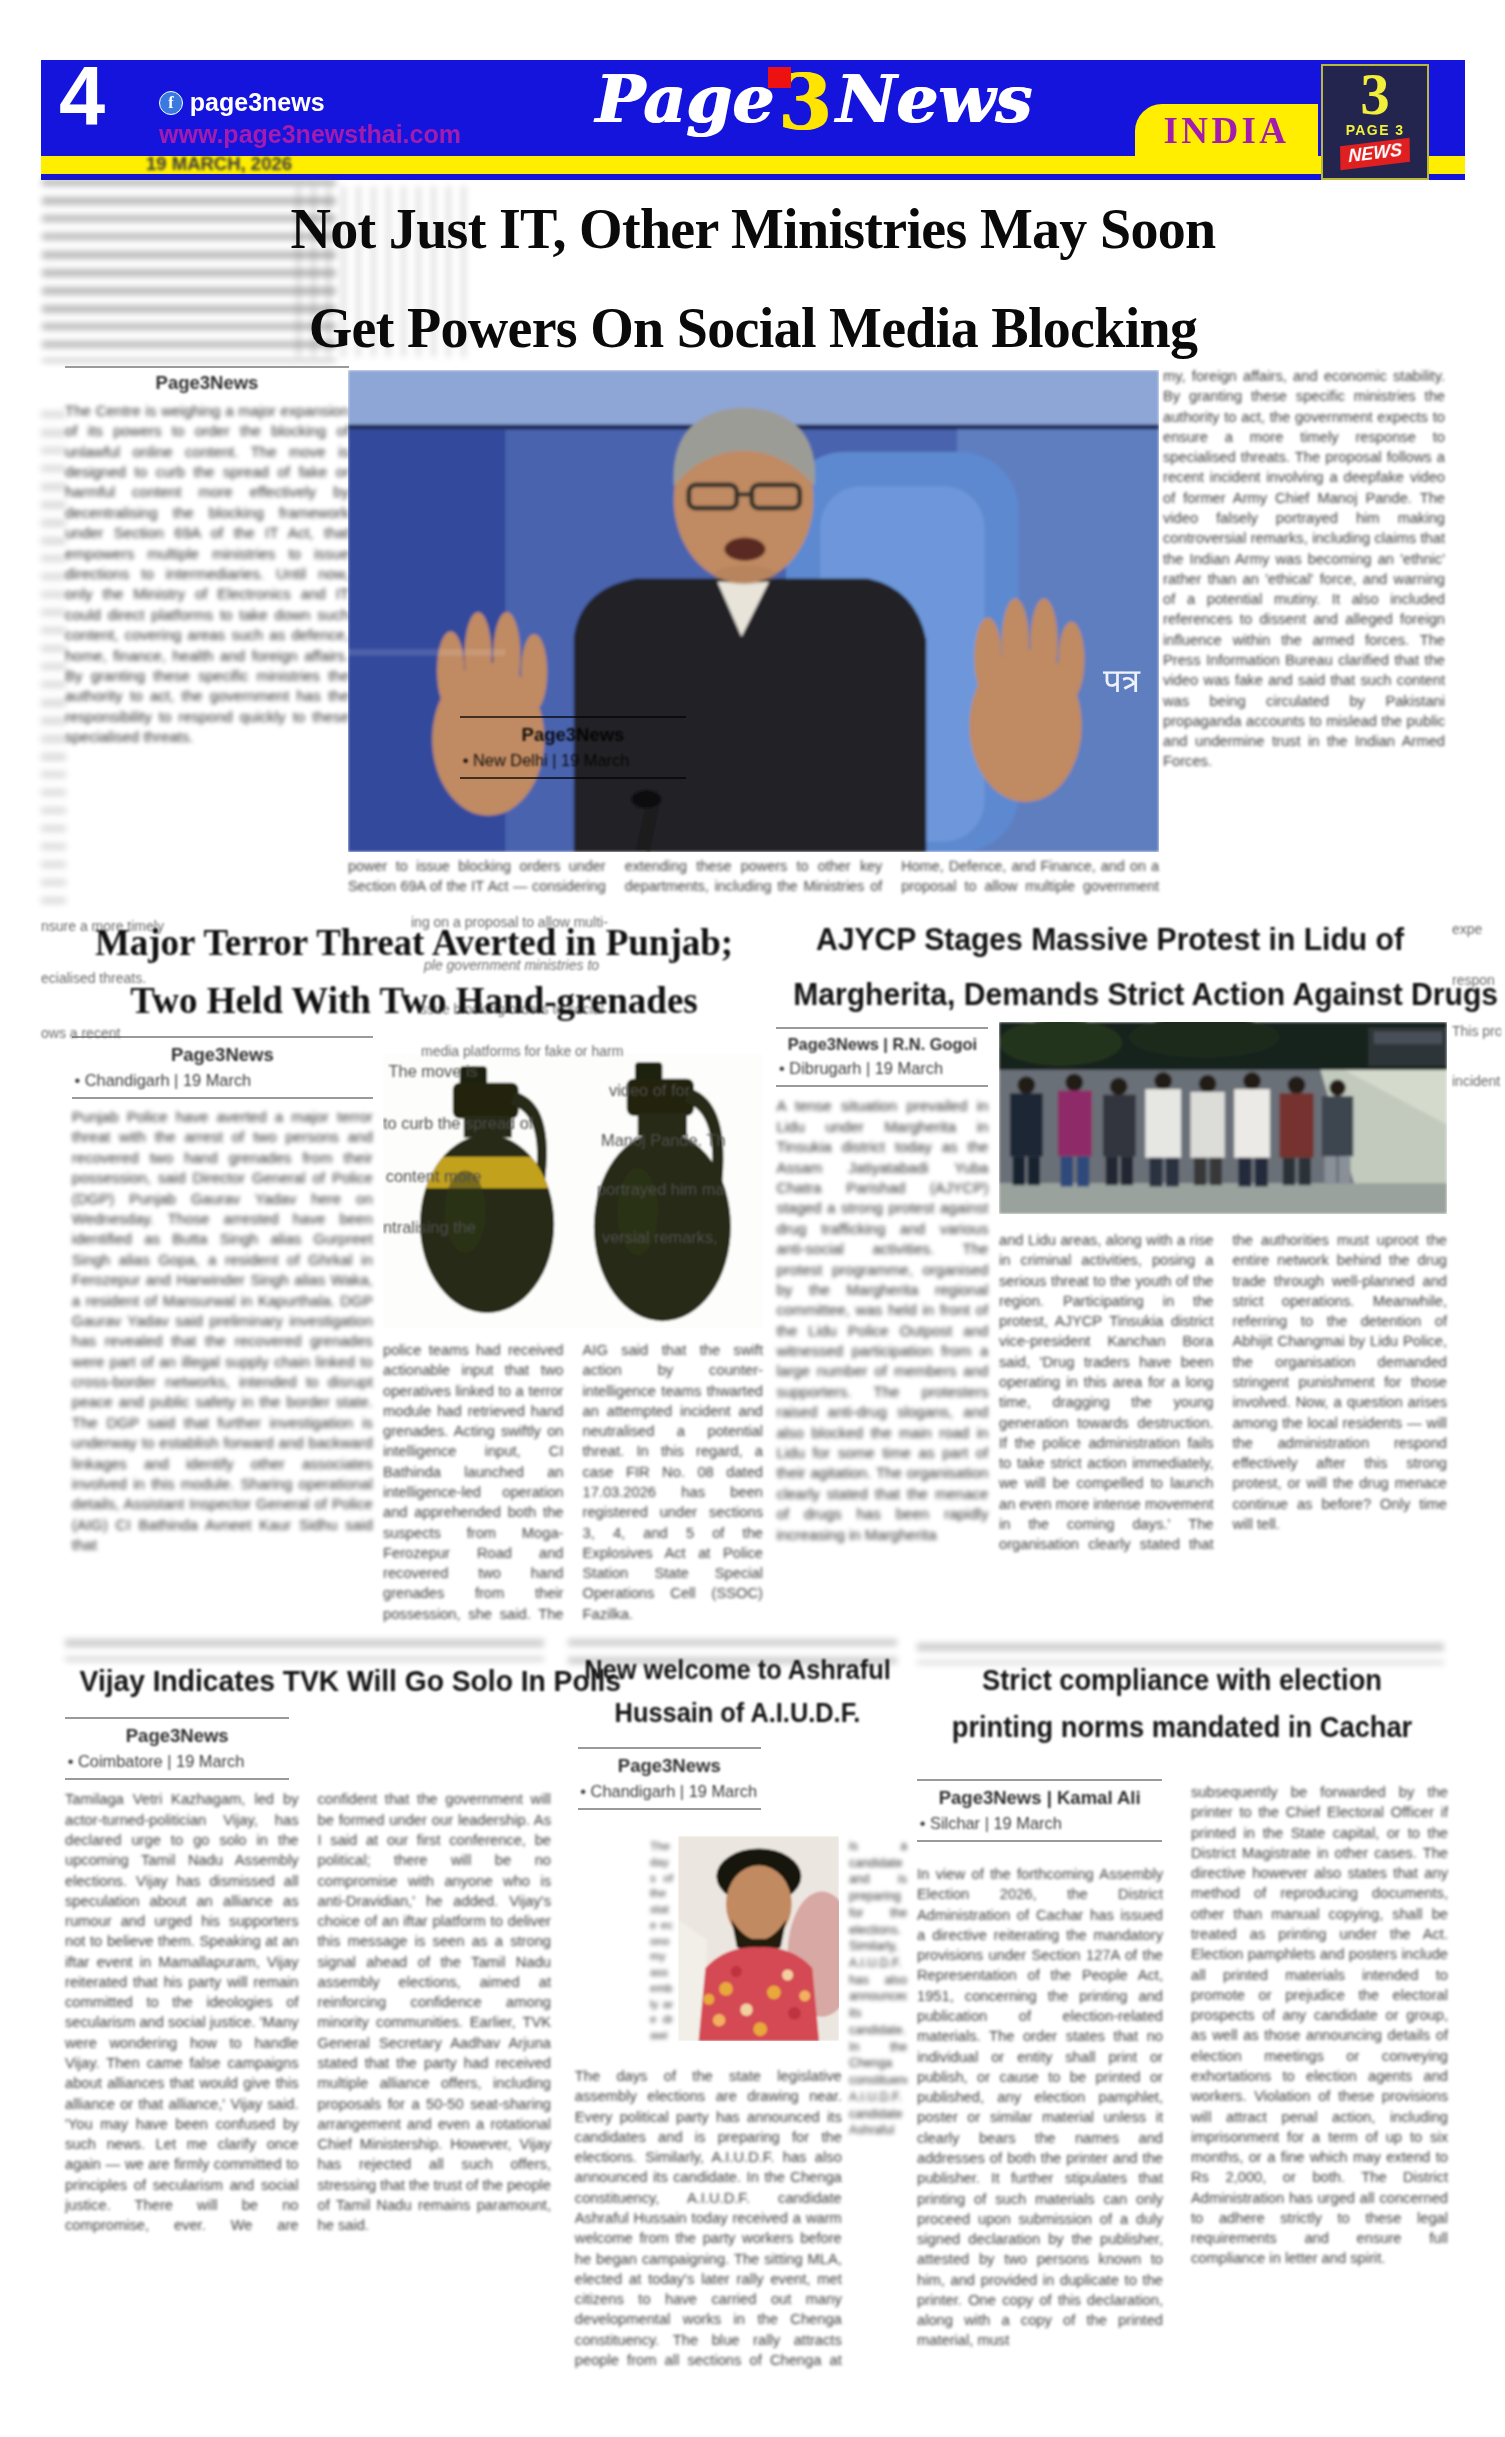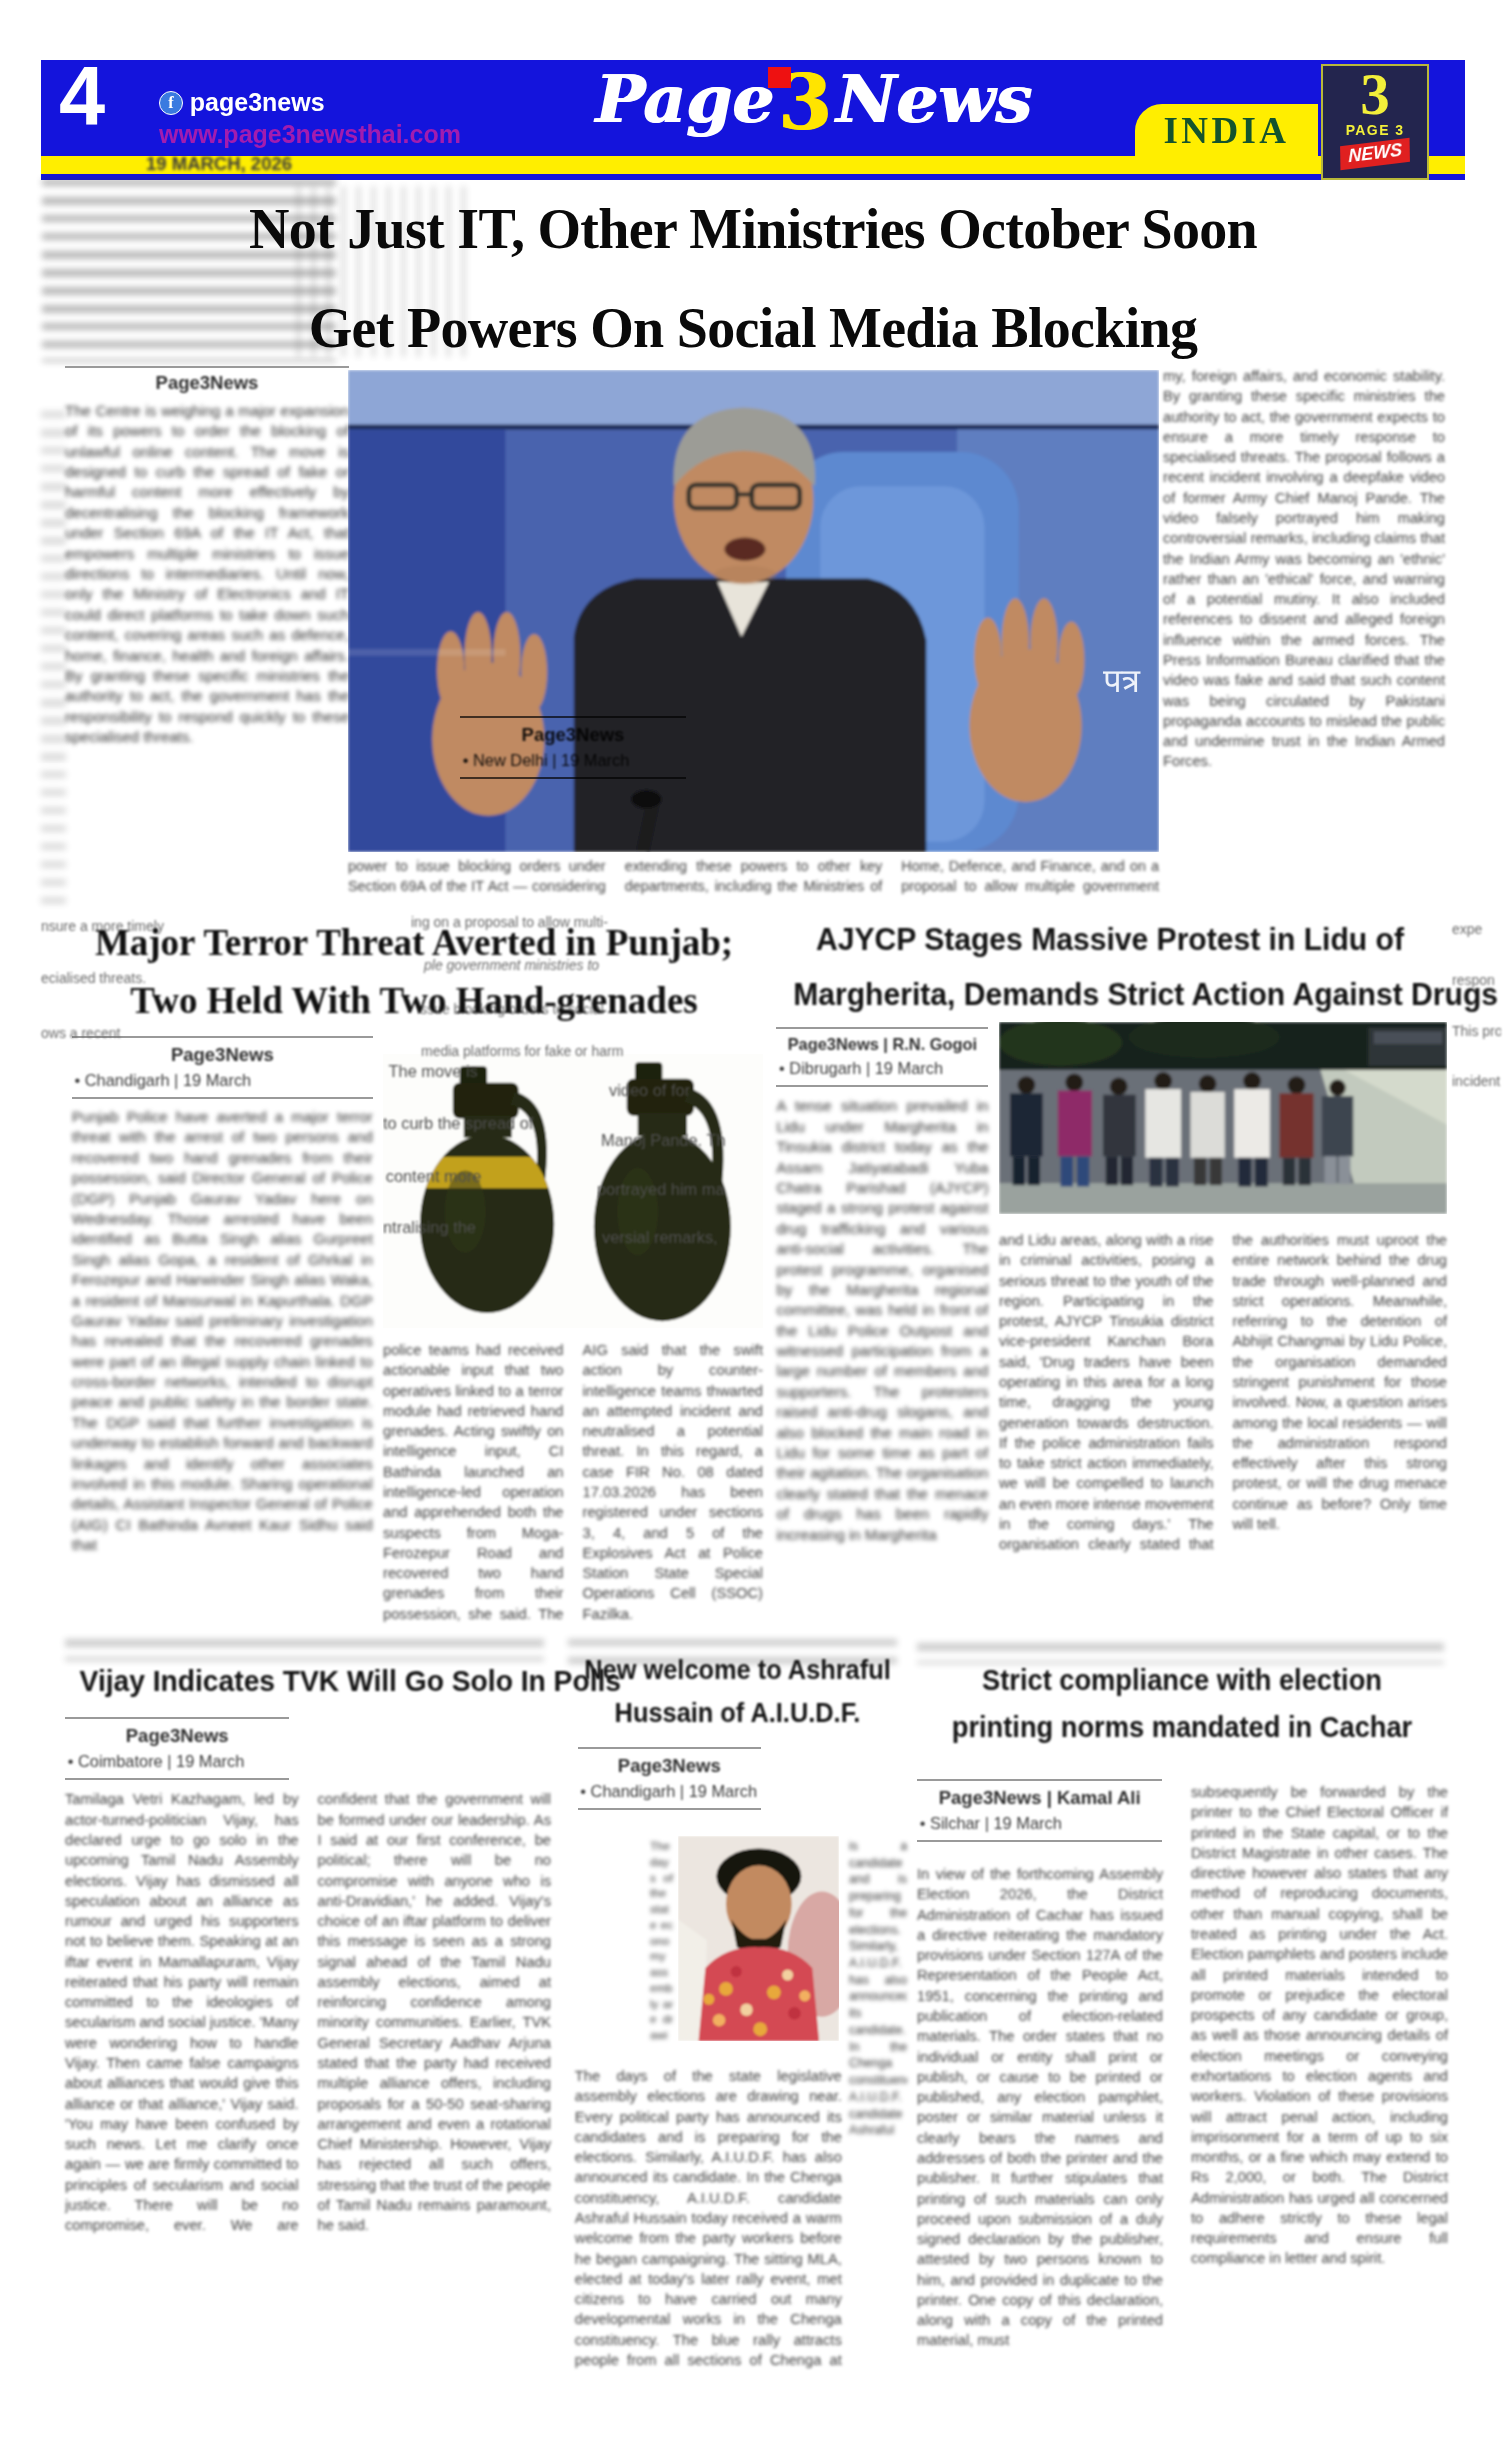--- a/index.html
+++ b/index.html
@@ -17,21 +17,21 @@
   .fbname{color:#fff;font-weight:bold;font-size:25px;}
   .website{position:absolute;left:159px;top:120px;color:#a21caf;font-weight:bold;font-size:25px;}
   .masthead{position:absolute;left:595px;top:66px;display:flex;align-items:flex-start;
             font-family:"DejaVu Serif",serif;font-style:italic;font-weight:bold;}
   .mh-white{color:#fff;font-size:66px;line-height:1;text-shadow:1.4px 0 #fff;}
   .mh-3wrap{position:relative;margin:0 4.1px;}
   .mh-3{color:#ffe400;font-size:77px;line-height:.95;font-style:normal;text-shadow:1.4px 0 #ffe400;}
   .red-flag{position:absolute;left:-9.6px;top:1.4px;width:23px;height:20.5px;background:#ee1111;}
   .india-tab{position:absolute;left:1135px;top:104px;width:183px;height:52px;background:#ffee00;
              border-radius:27px 0 0 0;display:flex;align-items:center;justify-content:center;}
-  .india-txt{color:#14532d;font-family:"Liberation Serif",serif;font-weight:bold;font-size:37px;
+  .india-txt{color:#a21caf;font-family:"Liberation Serif",serif;font-weight:bold;font-size:37px;
              letter-spacing:3.4px;filter:blur(0.3px);}
   .logo-box{position:absolute;left:1321px;top:64px;width:104px;height:112px;background:#23254e;
             border:2.1px solid #b8b83a;display:flex;flex-direction:column;align-items:center;z-index:5;}
   .logo-3{color:#f2ef3a;font-size:59px;font-weight:bold;font-family:"Liberation Serif",serif;line-height:.95;filter:blur(0.7px);}
   .logo-sub{color:#f2ef3a;font-size:14px;font-weight:bold;letter-spacing:1.4px;filter:blur(0.7px);}
   .logo-ribbon{margin-top:4.1px;background:#e02020;transform:rotate(-7deg) skewX(-6deg);padding:1.4px 8.2px;}
   .logo-ribbon span{color:#fff;font-style:italic;font-weight:bold;font-size:18px;filter:blur(0.4px);}
   .yellow-strip{position:absolute;left:41px;top:156px;width:1424px;height:18px;background:#ffee00;}
   .date-txt{position:absolute;left:146px;top:153px;font-size:18.5px;font-weight:bold;color:#3a3a3a;filter:blur(1.5px);}
   .blue-line{position:absolute;left:41px;top:174px;width:1424px;height:5.5px;background:#1414dc;}
@@ -108,21 +108,21 @@
   <div class="date-txt">19 MARCH, 2026</div>
   <div class="blue-line"></div>
 
   <div class="noise" style="left:42px;top:179px;width:294px;height:183px;opacity:.55;"></div>
   <div class="noise noise-v" style="left:296px;top:186px;width:171px;height:171px;opacity:.3;"></div>
   <div class="noise" style="left:41px;top:411px;width:25px;height:493px;opacity:.28;"></div>
   <div class="noise" style="left:65px;top:1639px;width:479px;height:22px;opacity:.4;"></div>
   <div class="noise" style="left:568px;top:1639px;width:329px;height:25px;opacity:.4;"></div>
   <div class="noise" style="left:917px;top:1643px;width:527px;height:20.5px;opacity:.4;"></div>
 
-  <div class="h-main" style="top:197px;">Not Just IT, Other Ministries October Soon</div>
+  <div class="h-main" style="top:197px;">Not Just IT, Other Ministries May Soon</div>
   <div class="h-main" style="top:296px;">Get Powers On Social Media Blocking</div>
 
   <div style="position:absolute;left:65px;top:366px;width:284px;height:546px;">
     <div style="border-top:2.7px solid #9a9a9a;padding-top:4.1px;text-align:center;">
       <span class="byline-src">Page3News</span>
     </div>
     <div class="smudge" style="height:506px;margin-top:6.8px;">The Centre is weighing a major expansion of its powers to order the blocking of unlawful online content. The move is designed to curb the spread of fake or harmful content more effectively by decentralising the blocking framework under Section 69A of the IT Act, that empowers multiple ministries to issue directions to intermediaries. Until now, only the Ministry of Electronics and IT could direct platforms to take down such content, covering areas such as defence, home, finance, health and foreign affairs. By granting these specific ministries the authority to act, the government has the responsibility to respond quickly to these specialised threats.</div>
   </div>
 
   <div class="photo" style="left:348px;top:370px;width:811px;height:482px;">

